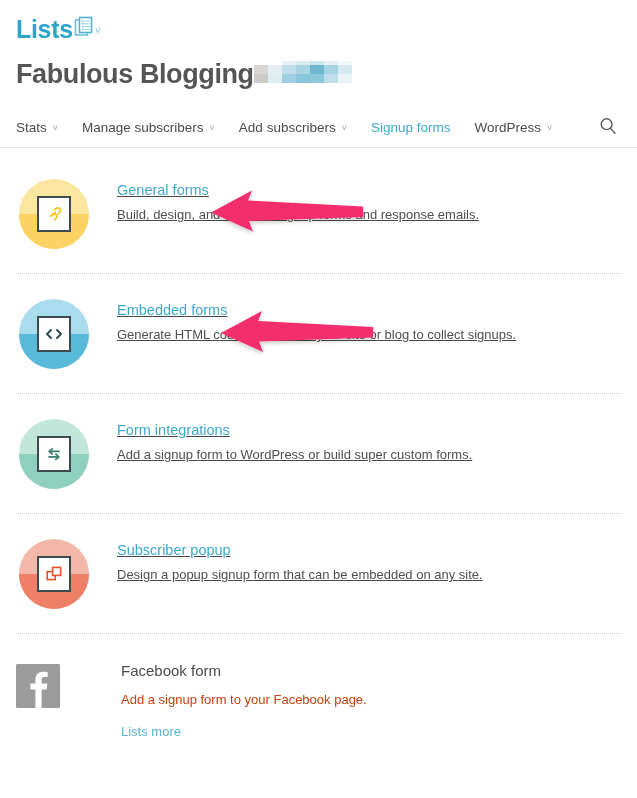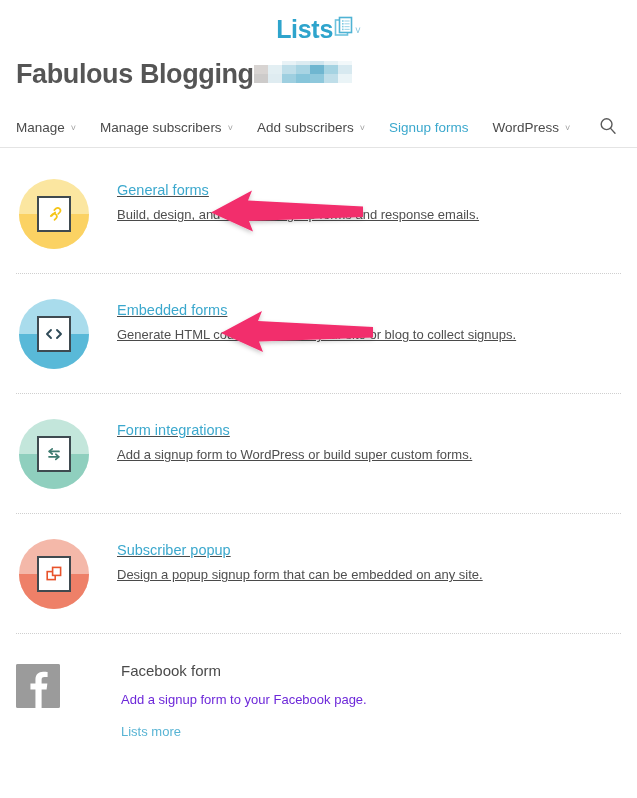--- a/index.html
+++ b/index.html
@@ -17,21 +17,20 @@
 
   
   .page-head {
     padding: 14px 16px 0 16px;
   }
   .lists-row {
     display: flex;
     align-items: center;
     gap: 1px;
     height: 30px;
-    justify-content: center;
   }
   .lists-title {
     font-size: 25px;
     font-weight: bold;
     color: #2ea4cc;
     letter-spacing: -0.3px;
     line-height: 1;
   }
   .lists-doc-icon { display: block; }
   .lists-caret {
@@ -182,21 +181,21 @@
   }
   .fb-text { padding-left: 17px; }
   .fb-title {
     font-size: 15px;
     color: #4a4a4a;
     margin: 0 0 11px 0;
     line-height: 1.2;
   }
   .fb-desc {
     font-size: 13px;
-    color: #6d28d9;
+    color: #c2410c;
     margin: 0 0 13px 0;
     line-height: 1.35;
   }
   .fb-link {
     font-size: 13px;
     color: #58b4d4;
     text-decoration: none;
     cursor: pointer;
   }
 
@@ -262,21 +261,21 @@
         <rect x="84" y="4" width="14" height="9" fill="#d7e9f0"></rect>
         <rect x="84" y="13" width="14" height="9" fill="#eaf4f7"></rect>
       </svg>
     </span>
   </div>
 </div>
 
 <div class="nav-bar">
 
   <div class="nav-item">
-    <span>Manage</span>
+    <span>Stats</span>
     <span class="nav-caret">˅</span>
   </div>
 
   <div class="nav-item">
     <span>Manage subscribers</span>
     <span class="nav-caret">˅</span>
   </div>
 
   <div class="nav-item">
     <span>Add subscribers</span>

